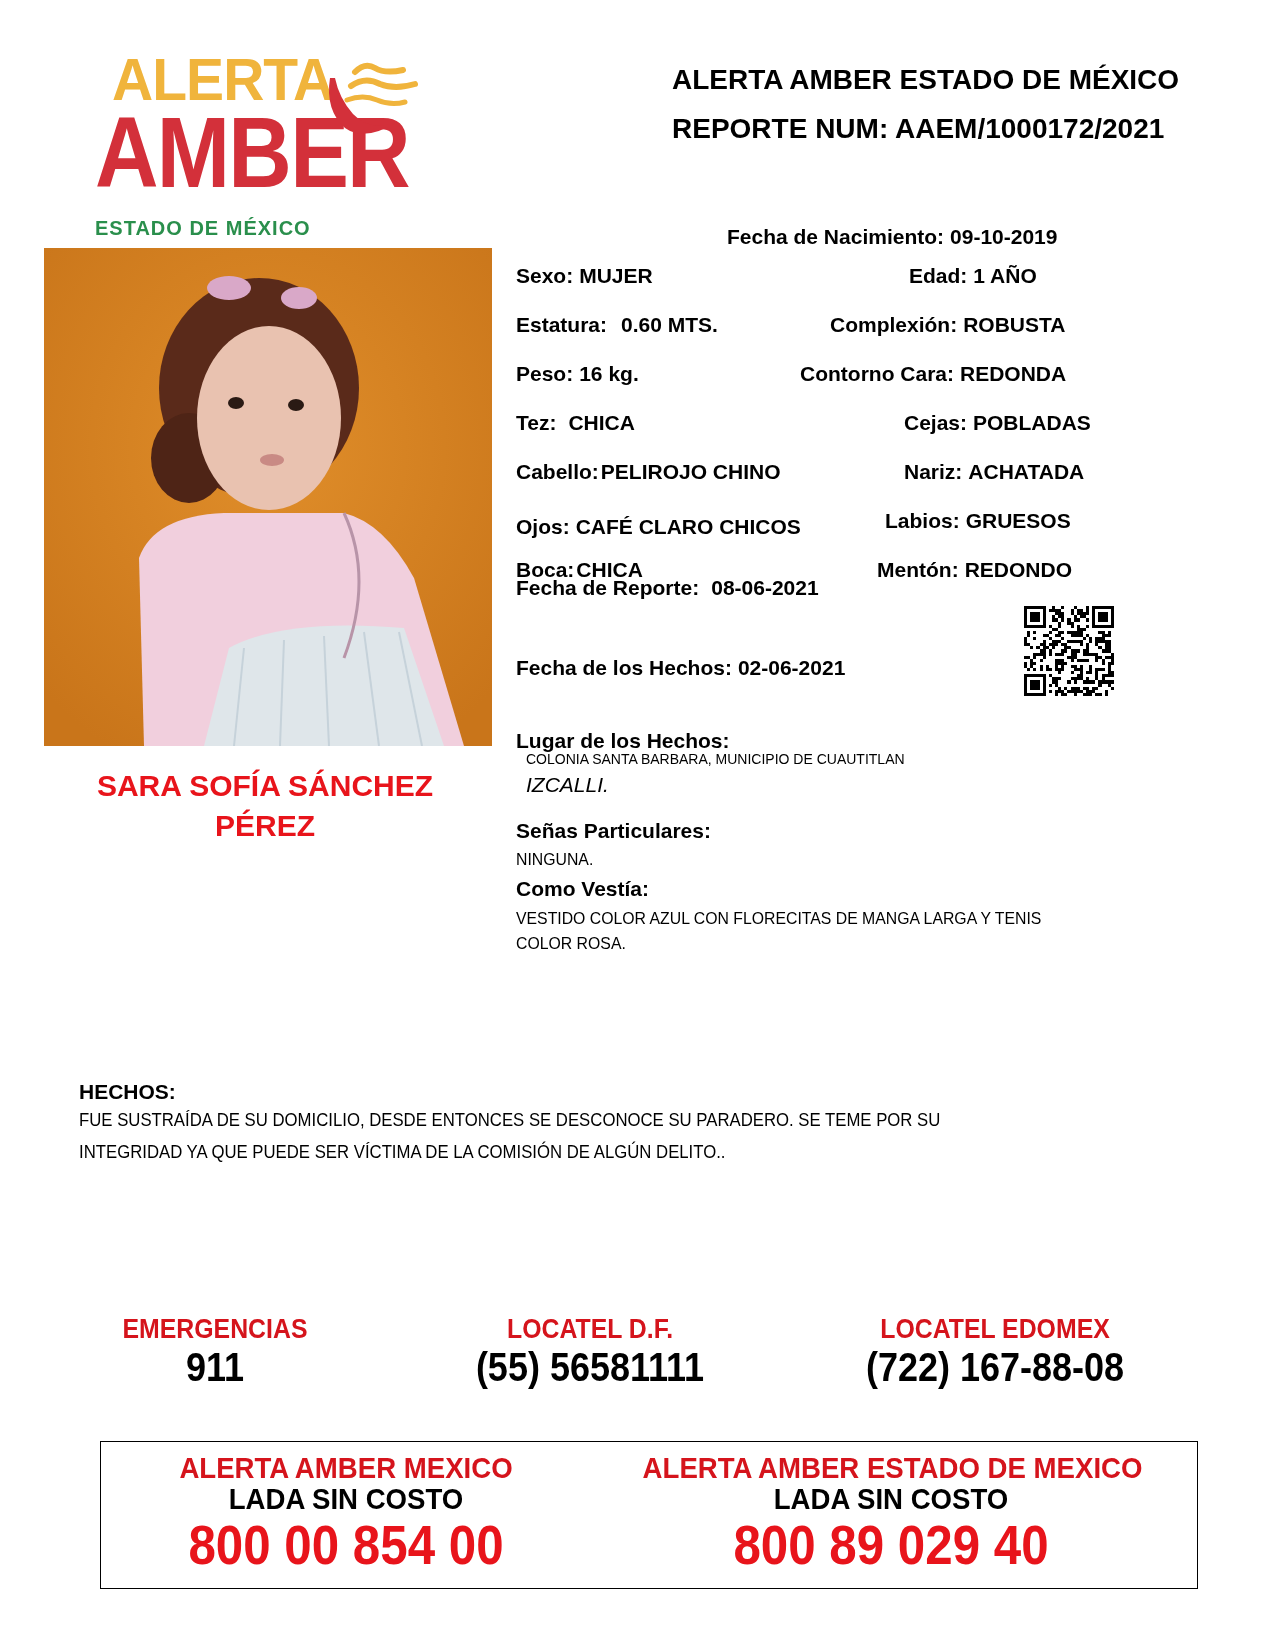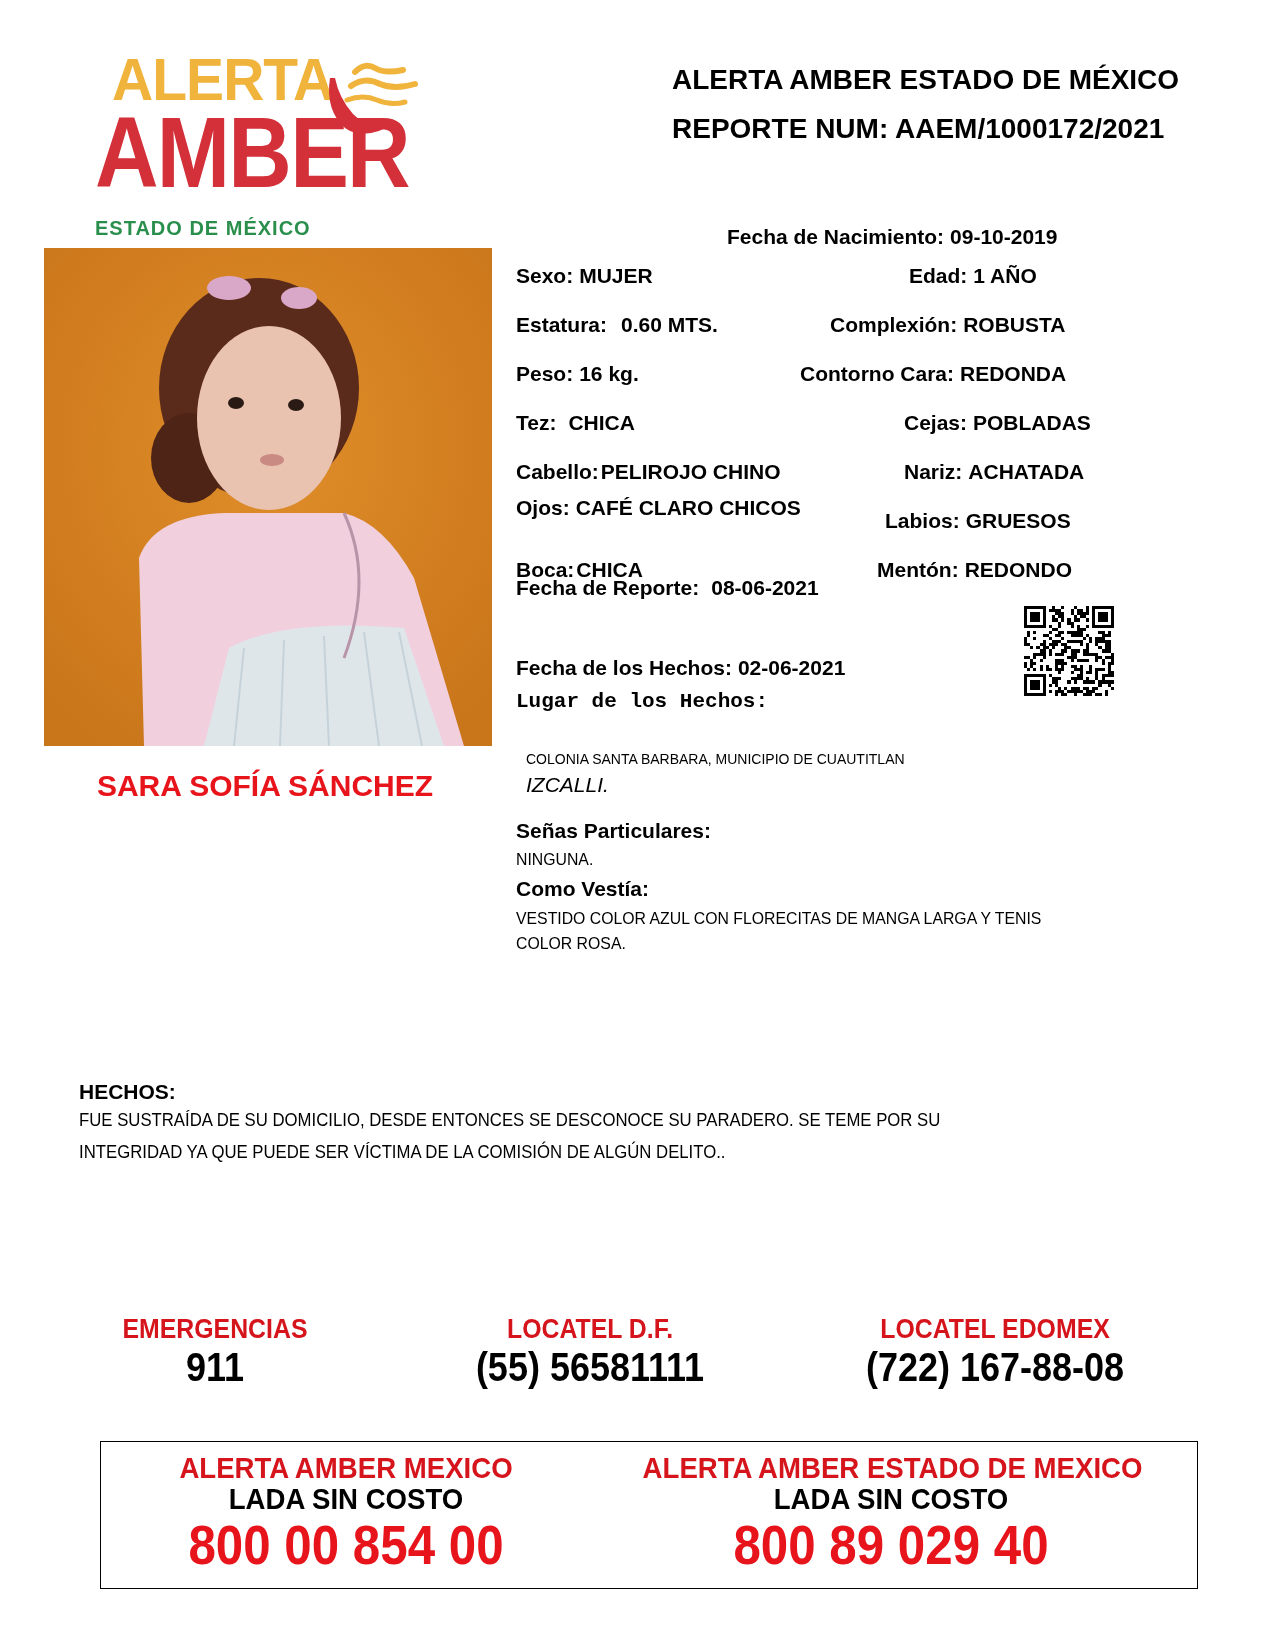--- a/index.html
+++ b/index.html
@@ -92,20 +92,21 @@
       <line x1="280" y1="388" x2="285" y2="498"></line>
       <line x1="320" y1="384" x2="335" y2="498"></line>
       <line x1="355" y1="384" x2="378" y2="498"></line>
     </g>
     <path d="M300 265 Q330 330 300 410" stroke="#b894a8" stroke-width="3" fill="none"></path>
   </svg>
 </div>
 
 <div class="abs name">
   <div>SARA SOFÍA SÁNCHEZ</div>
+  <div>PÉREZ</div>
 </div>
 
 <div class="abs field" style="left:727px; top:225px;">
   <span class="lbl">Fecha de Nacimiento:</span><span>09-10-2019</span>
 </div>
 
 <div class="abs field" style="left:516px; top:264px;">
   <span class="lbl">Sexo:</span><span>MUJER</span>
 </div>
 <div class="abs field" style="left:909px; top:264px;">
@@ -133,21 +134,21 @@
   <span class="lbl">Cejas:</span><span>POBLADAS</span>
 </div>
 
 <div class="abs field" style="left:516px; top:460px;">
   <span class="lbl" style="margin-right:2px;">Cabello:</span><span>PELIROJO CHINO</span>
 </div>
 <div class="abs field" style="left:904px; top:460px;">
   <span class="lbl">Nariz:</span><span>ACHATADA</span>
 </div>
 
-<div class="abs field" style="left:516px; top:496px;">
+<div class="abs field" style="left:516px; top:515px;">
   <span class="lbl">Ojos:</span><span>CAFÉ CLARO CHICOS</span>
 </div>
 <div class="abs field" style="left:885px; top:509px;">
   <span class="lbl">Labios:</span><span>GRUESOS</span>
 </div>
 
 <div class="abs field" style="left:516px; top:558px;">
   <span class="lbl" style="margin-right:2px;">Boca:</span><span>CHICA</span>
 </div>
 <div class="abs field" style="left:877px; top:558px;">
@@ -547,21 +548,21 @@
       <rect x="6" y="22" width="1" height="1" fill="#000"></rect>
       <rect x="6" y="23" width="1" height="1" fill="#000"></rect>
       <rect x="6" y="24" width="1" height="1" fill="#000"></rect>
       <rect x="6" y="25" width="1" height="1" fill="#000"></rect>
       <rect x="6" y="26" width="1" height="1" fill="#000"></rect>
       <rect x="6" y="27" width="1" height="1" fill="#000"></rect>
       <rect x="6" y="28" width="1" height="1" fill="#000"></rect>
     </svg>
 </div>
 
-<div class="abs sec-title" style="left:516px; top:690px;font-family:Liberation Mono, monospace;">Lugar de los Hechos:</div>
+<div class="abs sec-title" style="left:516px; top:729px;">Lugar de los Hechos:</div>
 <div class="abs sec-body" style="left:526px; top:741px; font-size:14px;margin-top:10px;">COLONIA SANTA BARBARA, MUNICIPIO DE CUAUTITLAN</div>
 <div class="abs sec-body" style="left:526px; top:773px; font-size:21px;font-style:italic;">IZCALLI.</div>
 
 <div class="abs sec-title" style="left:516px; top:819px;">Señas Particulares:</div>
 <div class="abs sec-body-sm" style="left:516px; top:847px;">NINGUNA.</div>
 
 <div class="abs sec-title" style="left:516px; top:877px;">Como Vestía:</div>
 <div class="abs sec-body-sm" style="left:516px; top:906px;">VESTIDO  COLOR AZUL  CON FLORECITAS DE MANGA LARGA Y TENIS</div>
 <div class="abs sec-body-sm" style="left:516px; top:931px;">COLOR ROSA.</div>
 

